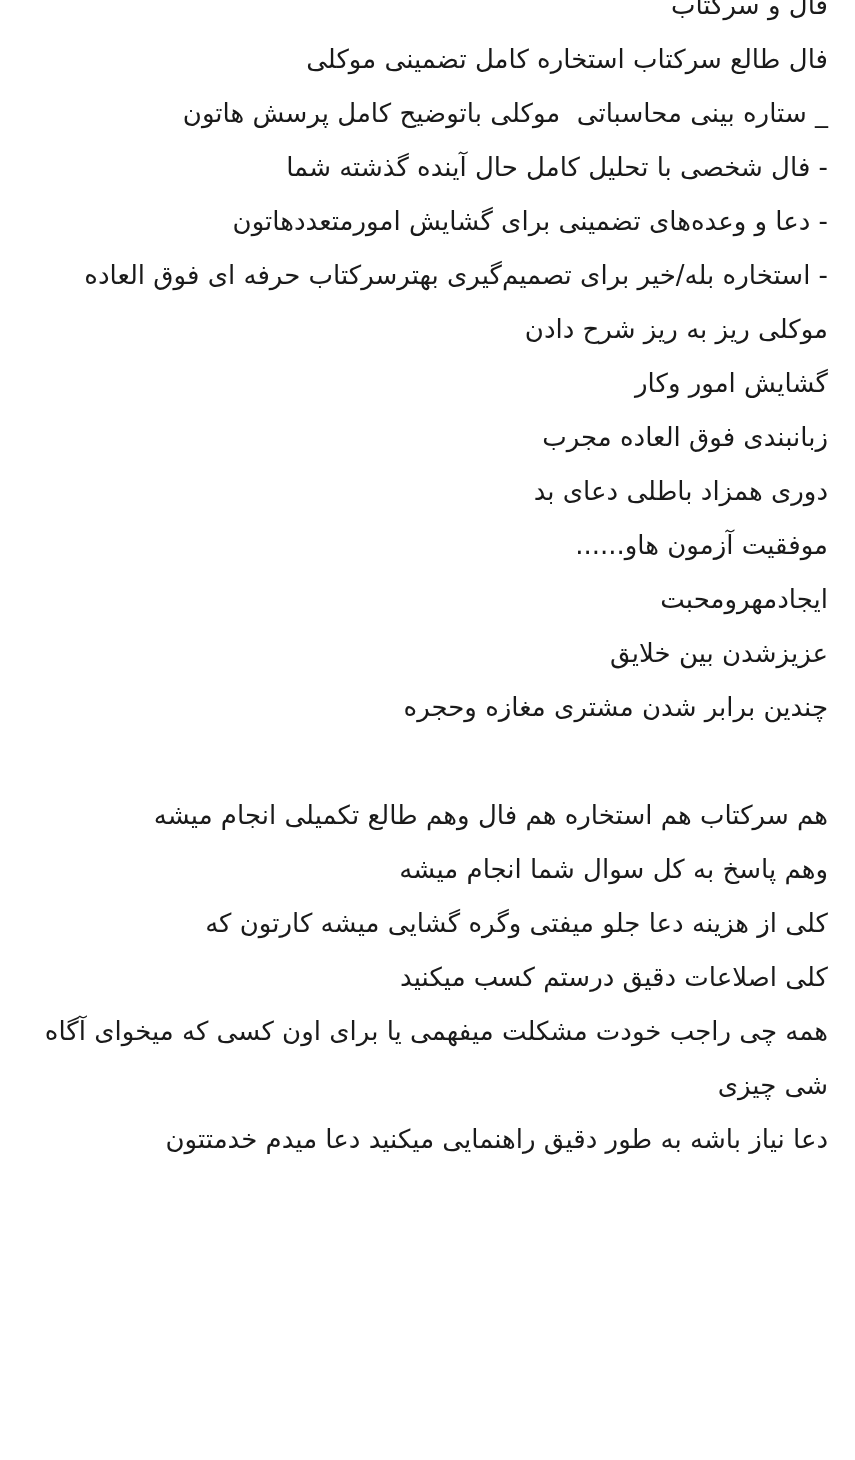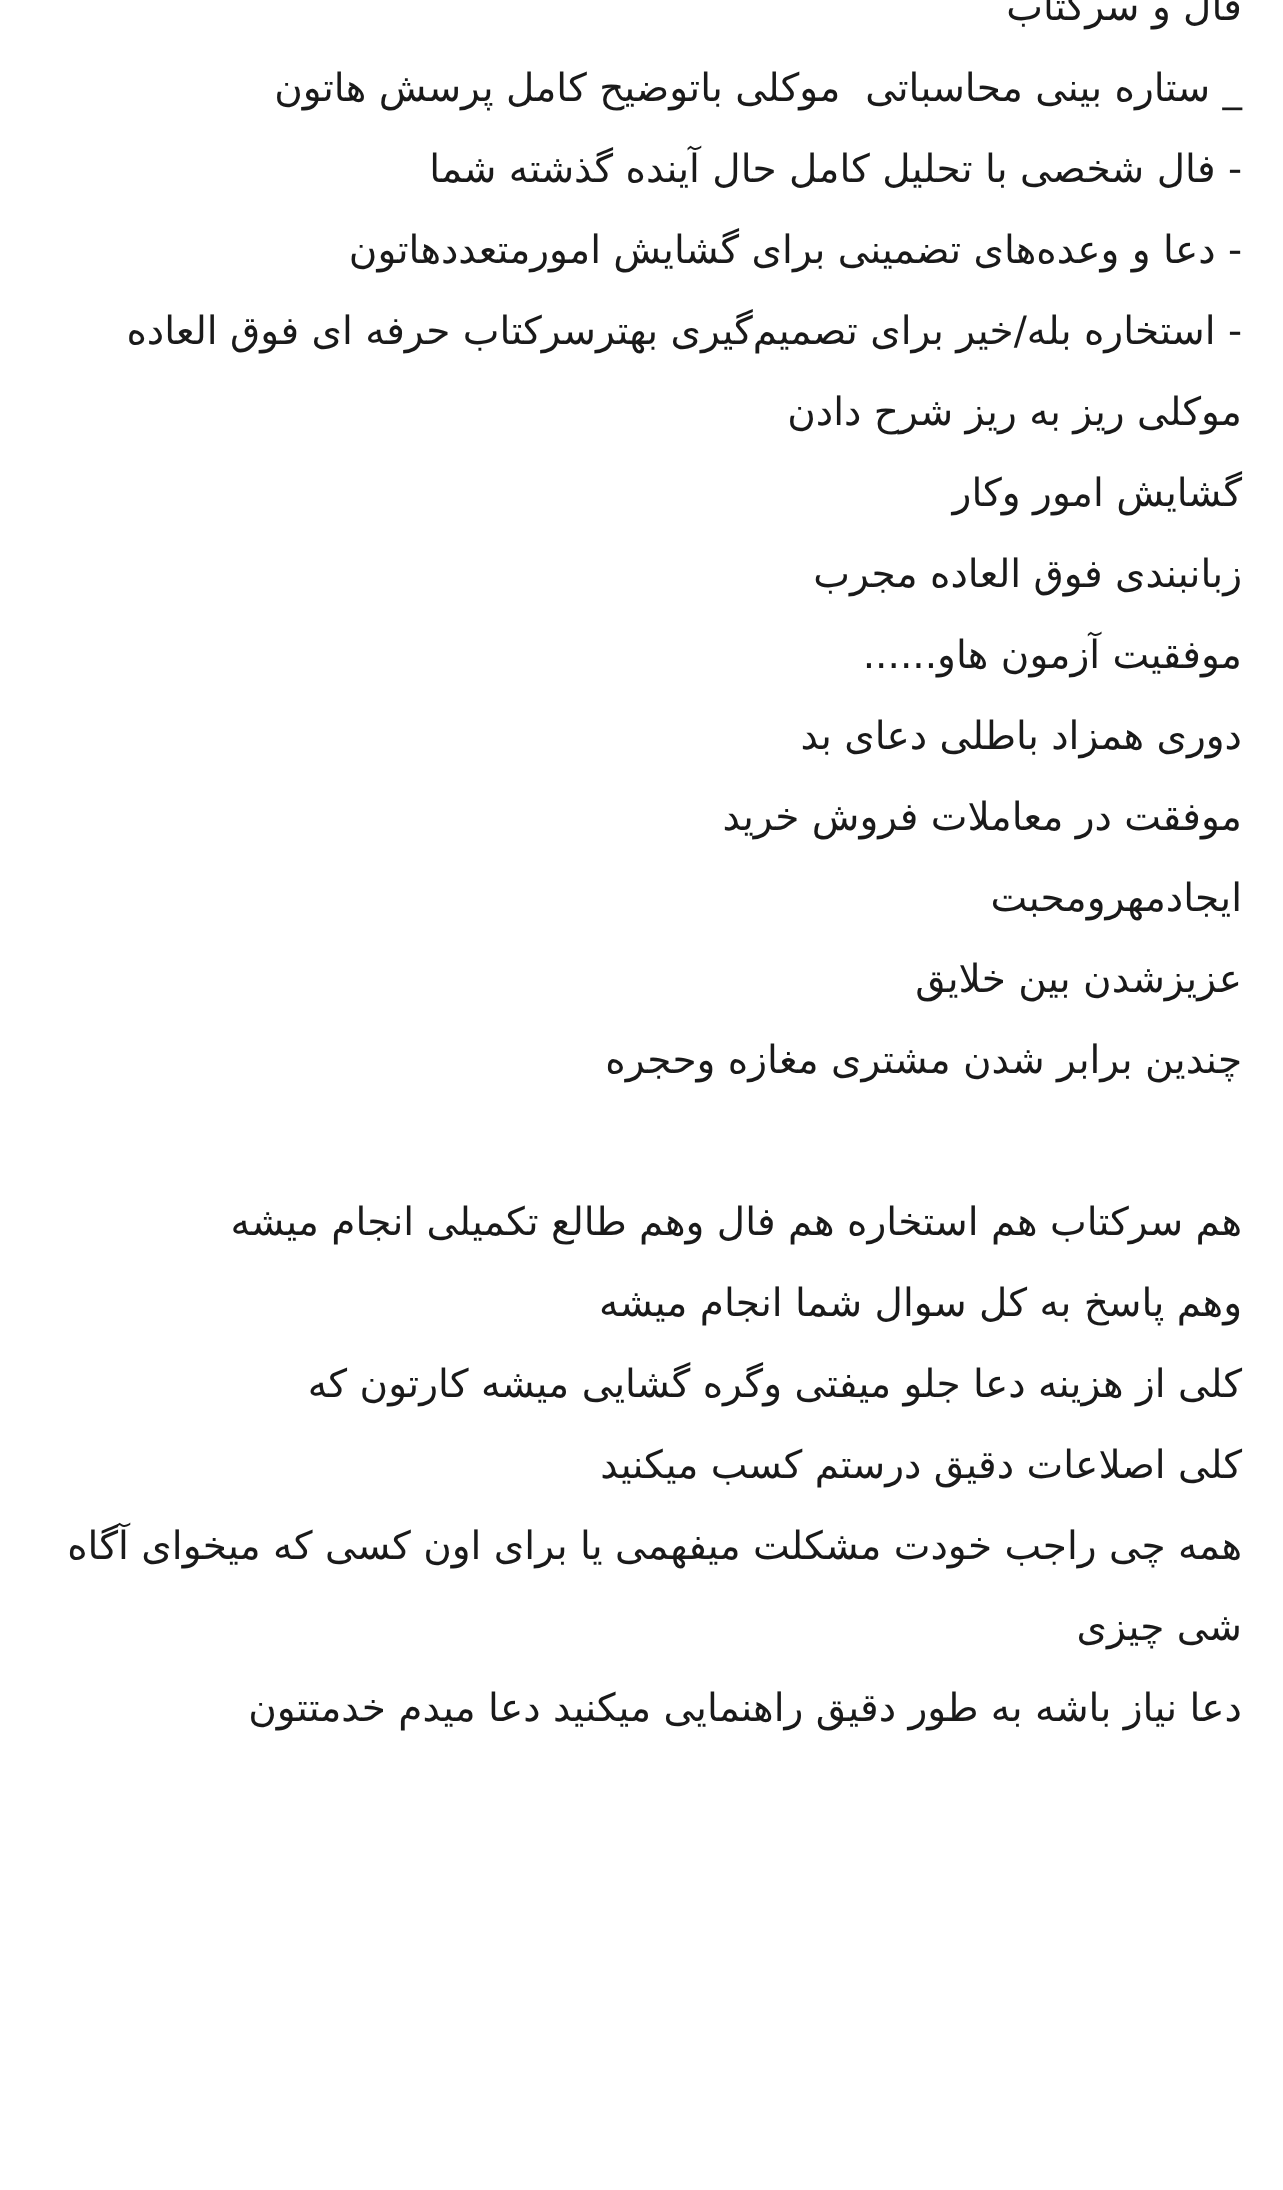--- a/index.html
+++ b/index.html
@@ -41,29 +41,29 @@
       color: #1a1a1a;
     }
   </style>
 </head>
 <body>
 
 <div class="page">
   <div class="content">
     <span class="line cut-line">فال و سرکتاب</span>
 
+    <span class="line">فال طالع سرکتاب استخاره کامل تضمینی موکلی</span>
     <span class="line">_ ستاره بینی محاسباتی  موکلی باتوضیح کامل پرسش هاتون</span>
     <span class="line">- فال شخصی با تحلیل کامل حال آینده گذشته شما</span>
     <span class="line">- دعا و وعده‌های تضمینی برای گشایش امورمتعددهاتون</span>
     <span class="line">- استخاره بله/خیر برای تصمیم‌گیری بهترسرکتاب حرفه ای فوق العاده موکلی ریز به ریز شرح دادن</span>
     <span class="line">گشایش امور وکار</span>
     <span class="line">زبانبندی فوق العاده مجرب</span>
+    <span class="line">دوری همزاد باطلی دعای بد</span>
     <span class="line">موفقیت آزمون هاو......</span>
-    <span class="line">دوری همزاد باطلی دعای بد</span>
-    <span class="line">موفقت در معاملات فروش خرید</span>
     <span class="line">ایجادمهرومحبت</span>
     <span class="line">عزیزشدن بین خلایق</span>
     <span class="line">چندین برابر شدن مشتری مغازه وحجره</span>
 
     <div class="gap"></div>
 
     <span class="line">هم سرکتاب هم استخاره هم فال وهم طالع تکمیلی انجام میشه</span>
     <span class="line">وهم پاسخ به کل سوال شما انجام میشه</span>
     <span class="line">کلی از هزینه دعا جلو میفتی وگره گشایی میشه کارتون که</span>
     <span class="line">کلی اصلاعات دقیق درستم کسب میکنید</span>

